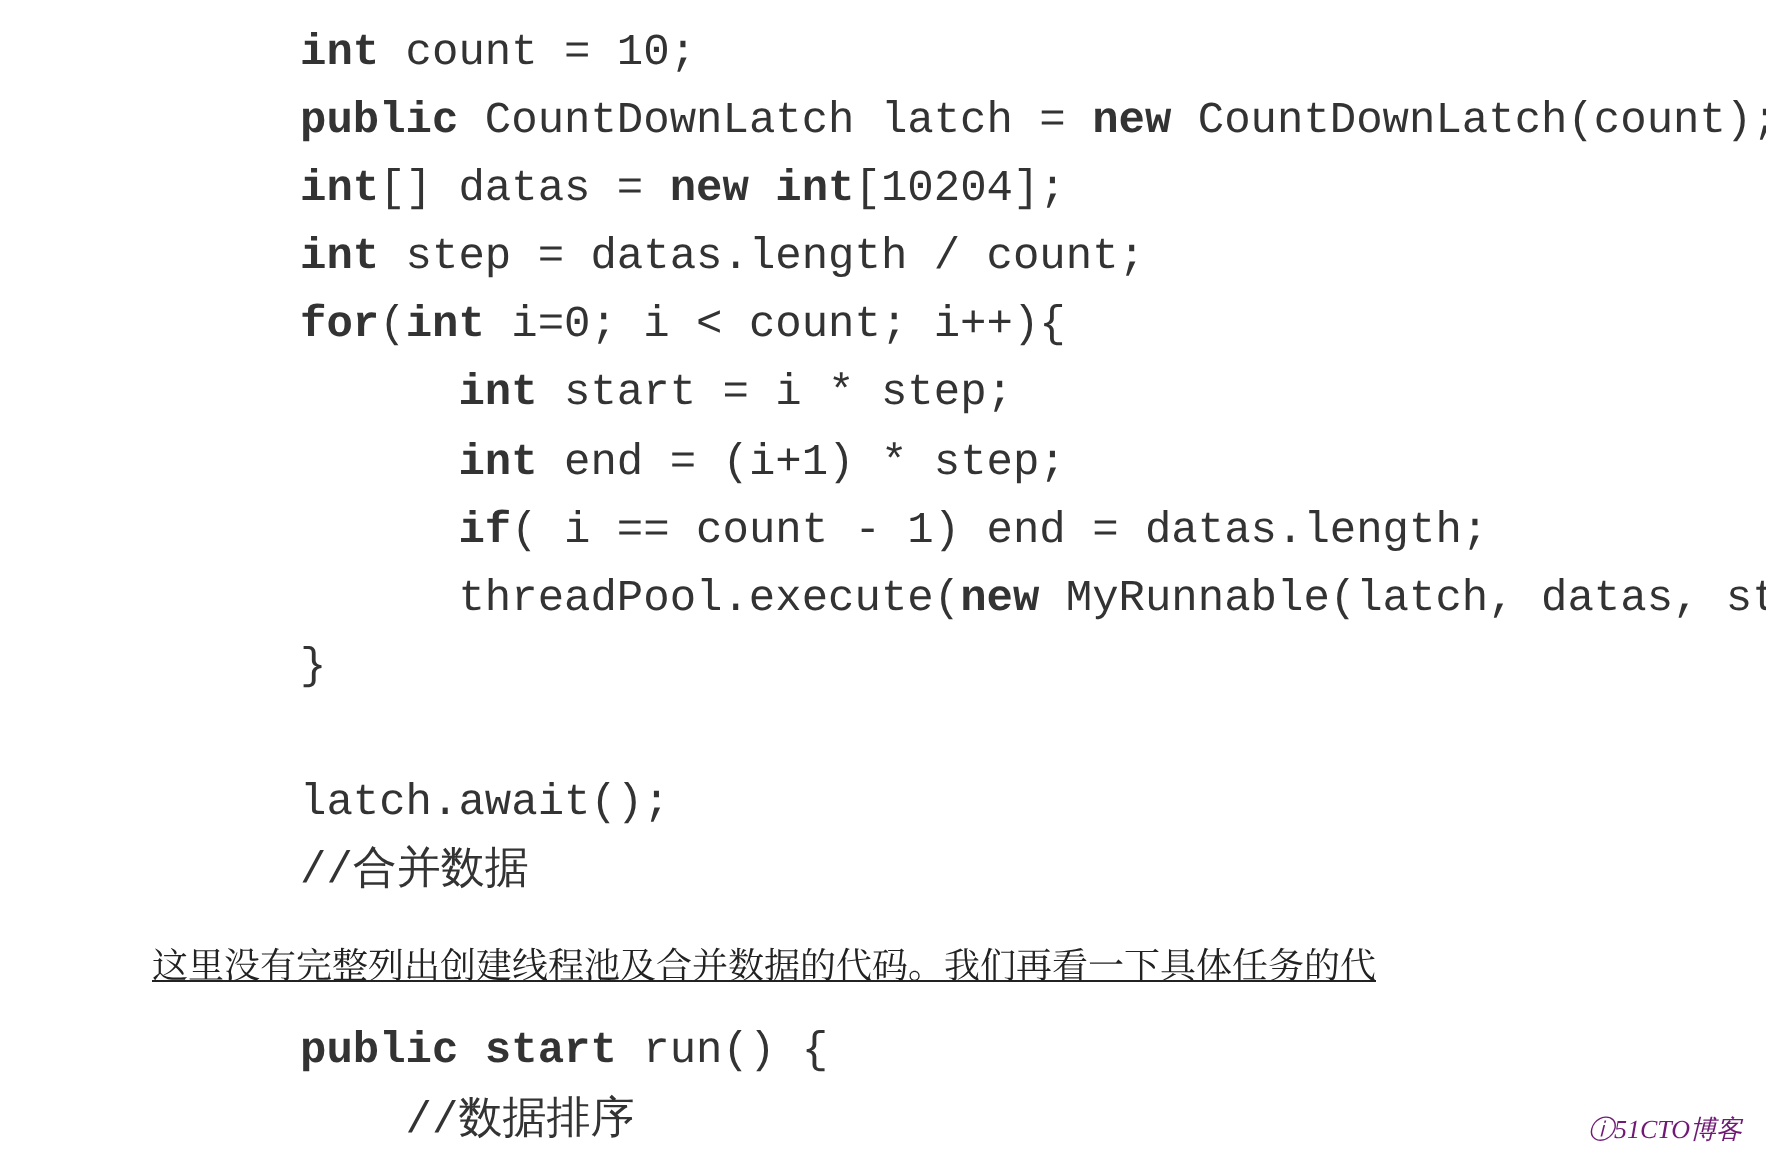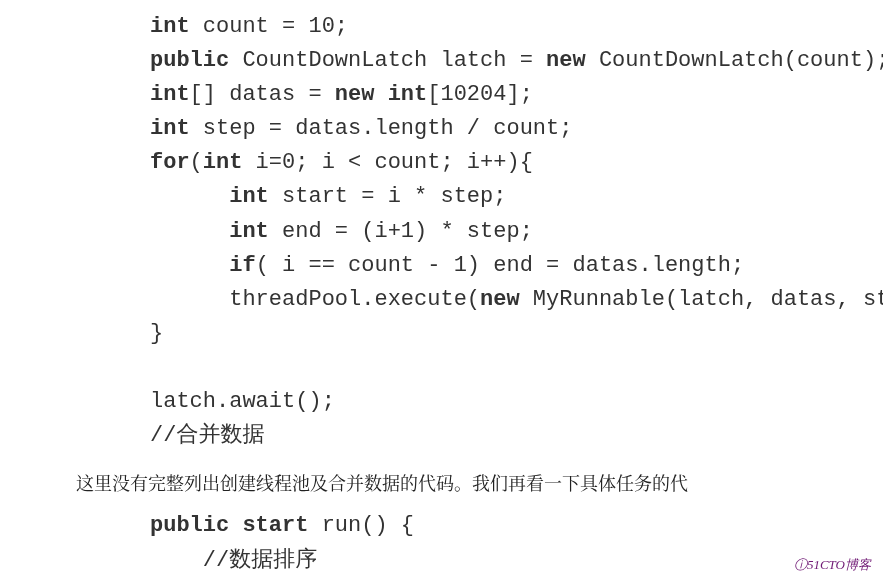--- a/index.html
+++ b/index.html
@@ -4,21 +4,21 @@
 <style>
   html,body{margin:0;padding:0;background:#fff;}
   body{
     width:883px;height:584px;
     font-family:"SimSun","Songti SC","Noto Serif CJK SC",serif;
     font-size:18px;color:#222;line-height:1.9;
     position:relative;
   }
   .page{padding:0 40px;}
   .para{text-indent:2em;margin:4px 0;}
-  .para2{margin:8px 0;}
+  .para2{margin:8px 0;text-decoration:underline;}
   .hang{padding-left:0;}
   pre.code{
     font-family:"Courier New",Courier,monospace;
     font-size:22px;line-height:1.55;
     white-space:pre;
     margin:10px 0 12px 110px;
     color:#333;
   }
   pre.code .kw{font-weight:bold;}
   .watermark{

